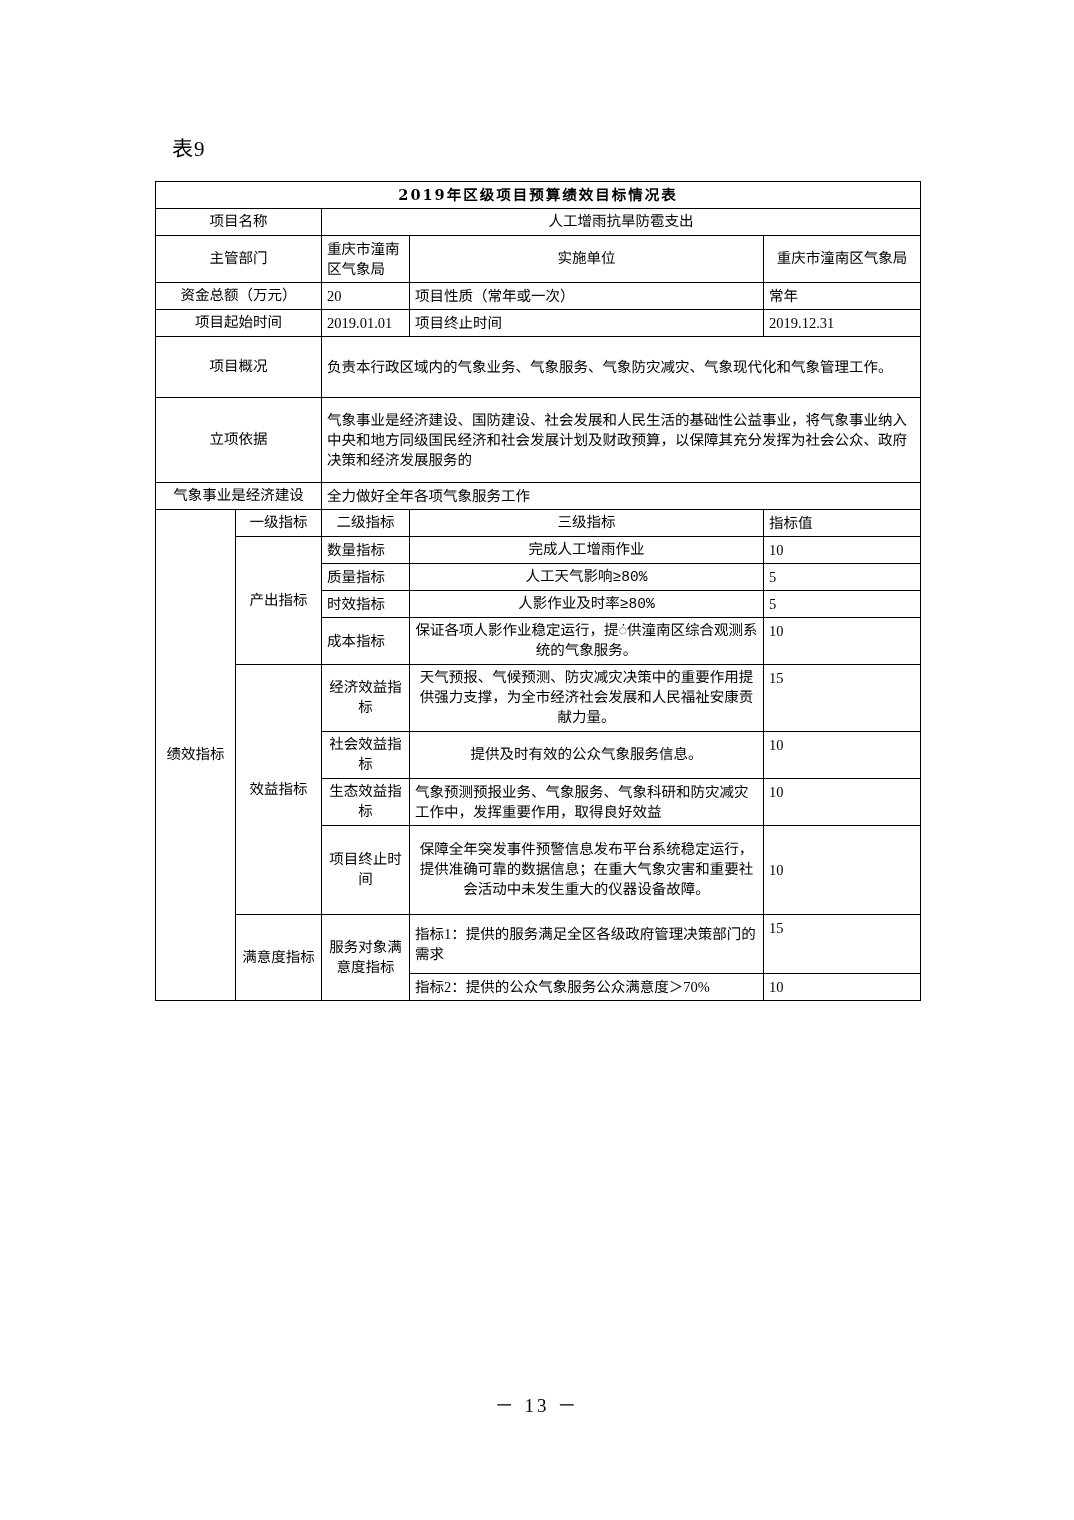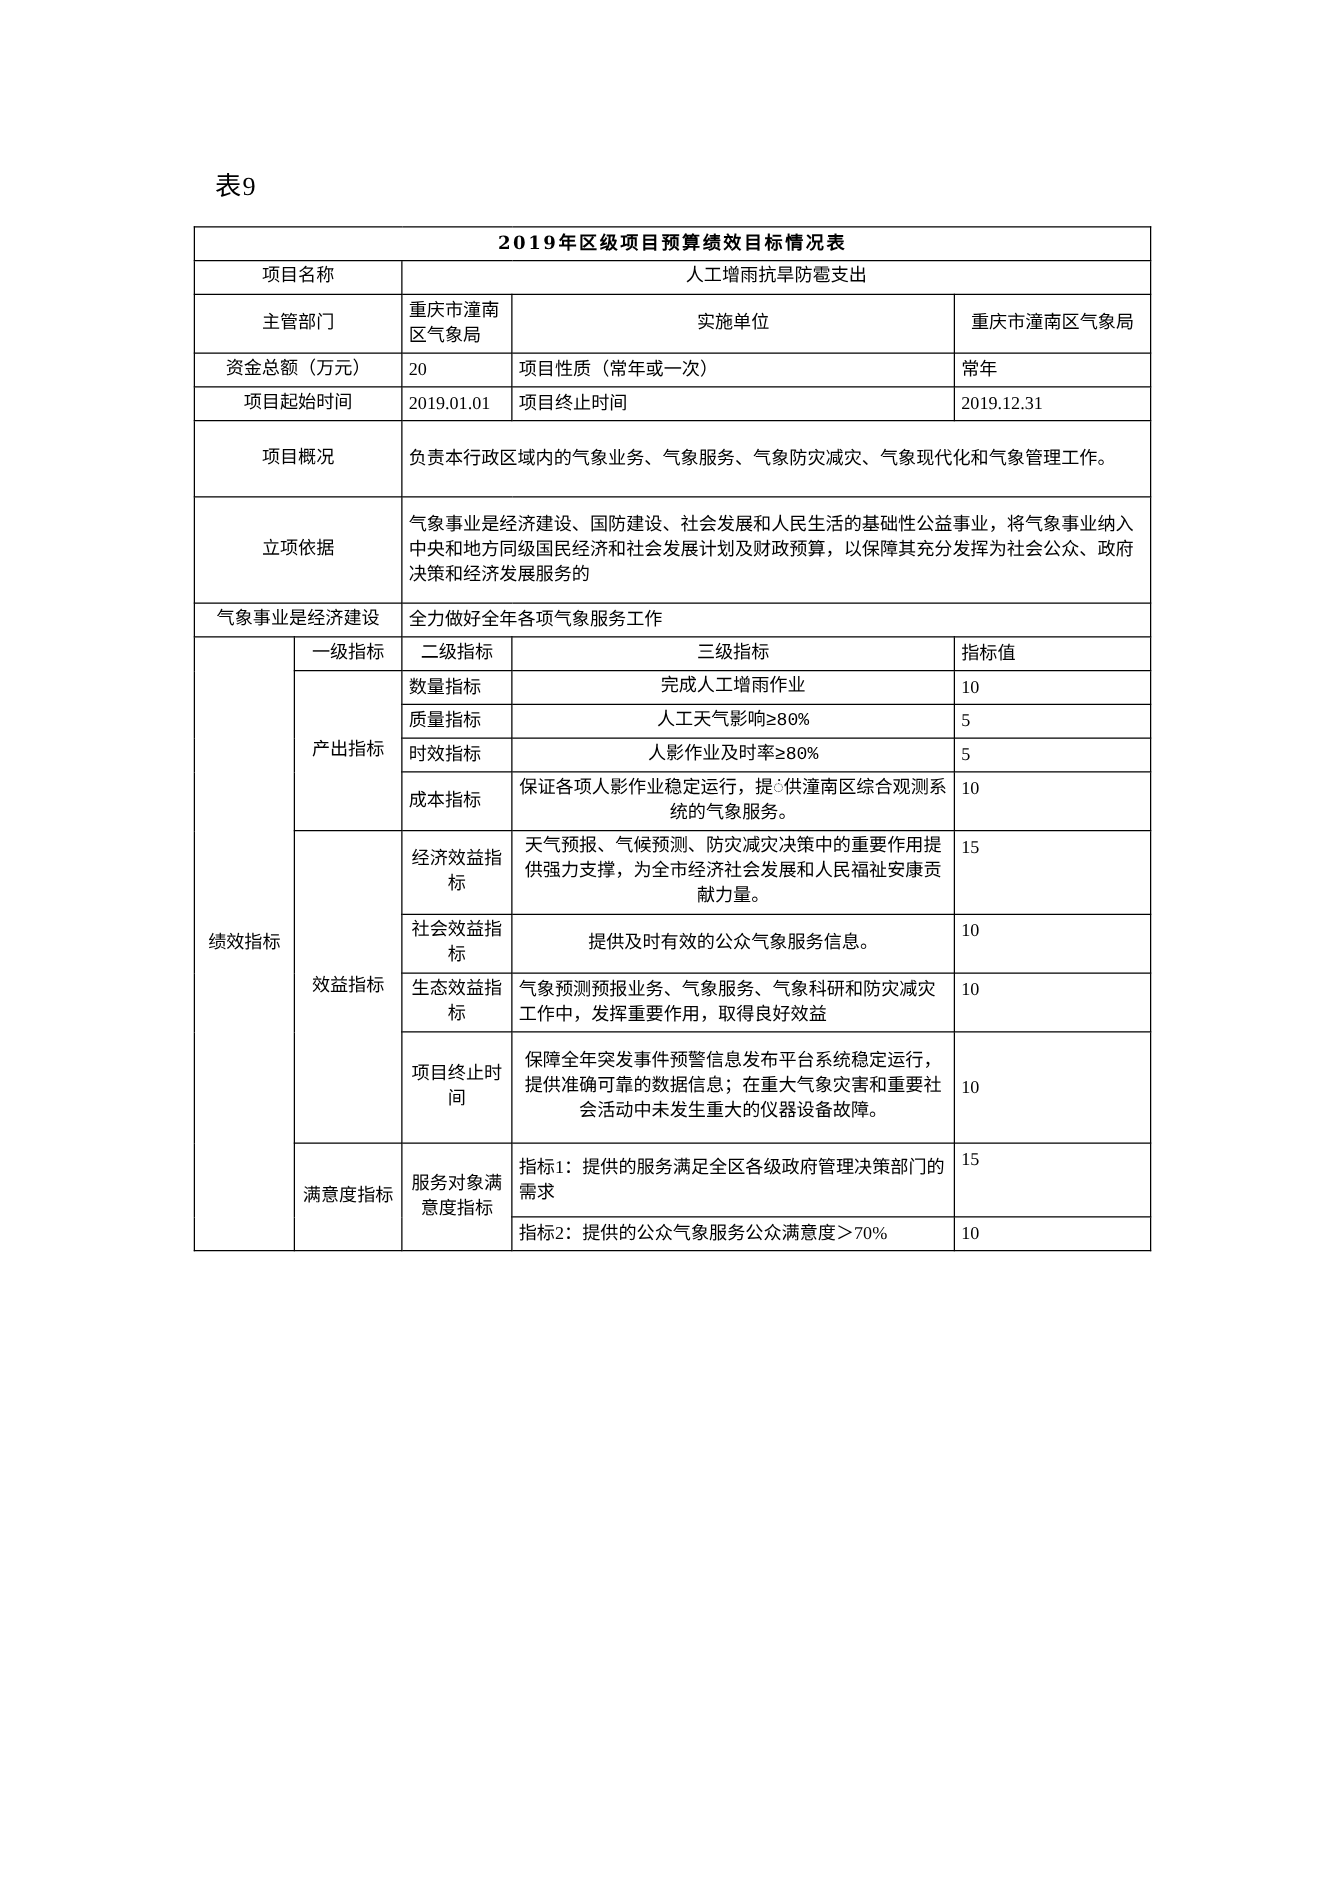--- a/index.html
+++ b/index.html
@@ -190,13 +190,14 @@
         <td class="c-left pad-left" style="height:52px">指标1：提供的服务满足全区各级政府管理决策部门的需求</td>
         <td class="c-left pad-left" style="vertical-align:top">15</td>
       </tr>
       <tr>
         <td class="c-left pad-left">指标2：提供的公众气象服务公众满意度＞70%</td>
         <td class="c-left pad-left">10</td>
       </tr>
     </tbody>
   </table>
 
+  <div class="footer">－ 13 －</div>
 </div>
 
 </body></html>

